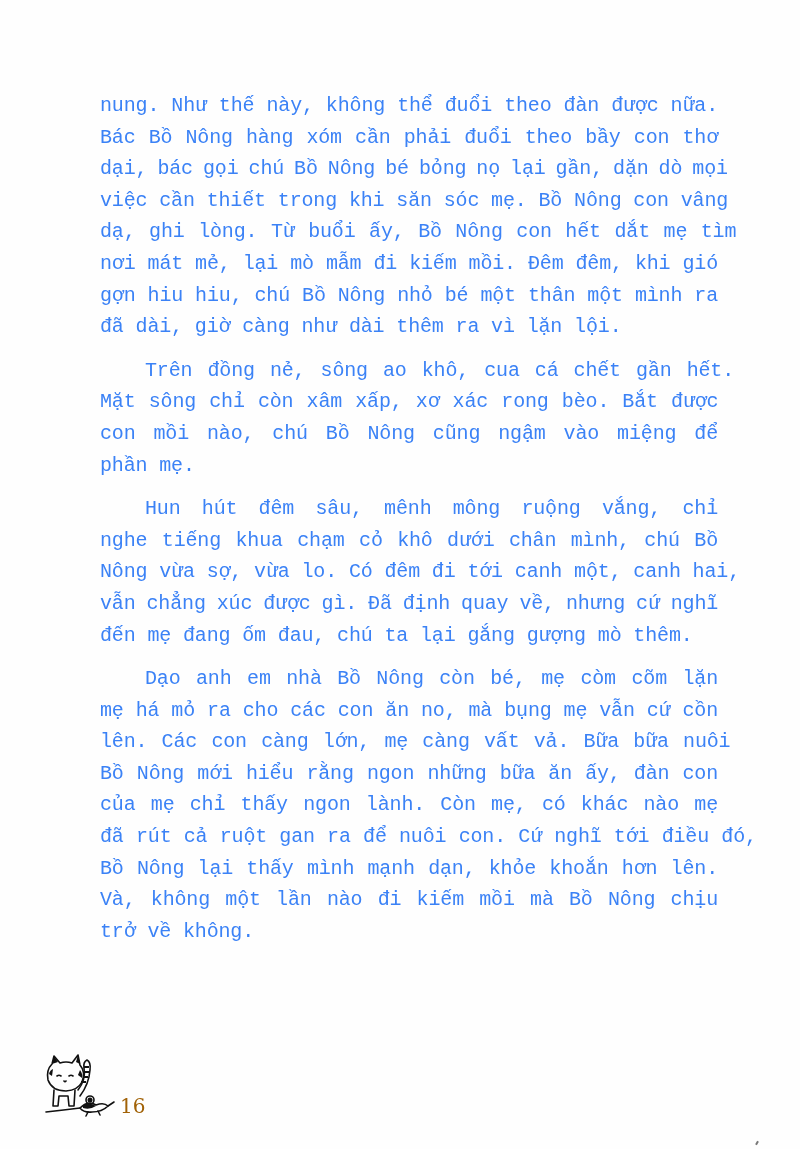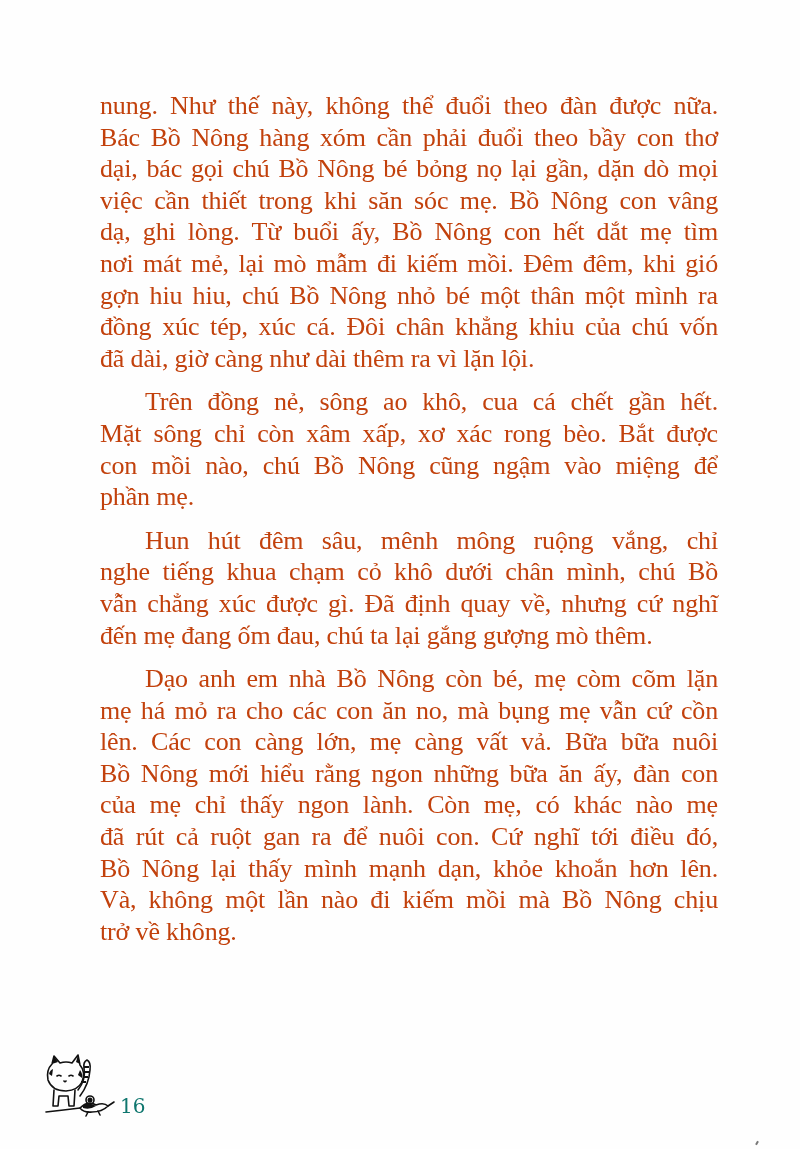--- a/index.html
+++ b/index.html
@@ -19,24 +19,24 @@
       left: 0; top: 0;
       width: 800px;
       height: 1149px;
       background: #fefefe;
     }
     .text-column {
       position: absolute;
       left: 100px;
       top: 90px;
       width: 618px;
-      font-family: Liberation Serif, serif;
-      font-size: 26px;
+      font-family: Liberation Mono, monospace;
+      font-size: 20px;
       line-height: 31.6px;
-      color: #c2410c;
+      color: #3b82f6;
       letter-spacing: -0.15px;
     }
     .para {
       margin: 0 0 12px 0;
       text-align: justify;
       text-align-last: left;
     }
     .line {
       display: block;
       white-space: nowrap;
@@ -63,21 +63,21 @@
       top: 1050px;
       width: 80px;
       height: 70px;
     }
     .page-number {
       position: absolute;
       left: 120px;
       top: 1094px;
       font-family: "DejaVu Serif", "Liberation Serif", serif;
       font-size: 20px;
-      color: #0f766e;
+      color: #a16207;
     }
     .speck {
       position: absolute;
       left: 756px;
       top: 1141px;
       width: 2px;
       height: 4px;
       background: #777;
       transform: rotate(30deg);
     }
@@ -90,34 +90,34 @@
   <div class="text-column" id="text-column">
 
     <p class="para">
       <span class="line" style="word-spacing: 0.1px; display: block;">nung. Như thế này, không thể đuổi theo đàn được nữa.</span>
       <span class="line" style="word-spacing: -0.363636px; display: block;">Bác Bồ Nông hàng xóm cần phải đuổi theo bầy con thơ</span>
       <span class="line" style="word-spacing: -1.84615px; display: block;">dại, bác gọi chú Bồ Nông bé bỏng nọ lại gần, dặn dò mọi</span>
       <span class="line" style="word-spacing: 0px; display: block;">việc cần thiết trong khi săn sóc mẹ. Bồ Nông con vâng</span>
       <span class="line" style="word-spacing: 1.66667px; display: block;">dạ, ghi lòng. Từ buổi ấy, Bồ Nông con hết dắt mẹ tìm</span>
       <span class="line" style="word-spacing: -0.75px; display: block;">nơi mát mẻ, lại mò mẫm đi kiếm mồi. Đêm đêm, khi gió</span>
       <span class="line" style="word-spacing: -0.833333px; display: block;">gợn hiu hiu, chú Bồ Nông nhỏ bé một thân một mình ra</span>
-      <span class="line" style="word-spacing: -0.545455px; display: block;">đồng xúc tép, xúc cá. Đôi chân khẳng khiu của chú vốn</span>
       <span class="line last">đã dài, giờ càng như dài thêm ra vì lặn lội.</span>
     </p>
 
     <p class="para">
       <span class="line indent" style="word-spacing: 3.2px; display: block;">Trên đồng nẻ, sông ao khô, cua cá chết gần hết.</span>
       <span class="line" style="word-spacing: 1.27273px; display: block;">Mặt sông chỉ còn xâm xấp, xơ xác rong bèo. Bắt được</span>
       <span class="line" style="word-spacing: 2.7px; display: block;">con mồi nào, chú Bồ Nông cũng ngậm vào miệng để</span>
       <span class="line last">phần mẹ.</span>
     </p>
 
     <p class="para">
       <span class="line indent" style="word-spacing: 5.75px; display: block;">Hun hút đêm sâu, mênh mông ruộng vắng, chỉ</span>
       <span class="line" style="word-spacing: 0.9px; display: block;">nghe tiếng khua chạm cỏ khô dưới chân mình, chú Bồ</span>
+      <span class="line" style="word-spacing: 0px; display: block;">Nông vừa sợ, vừa lo. Có đêm đi tới canh một, canh hai,</span>
       <span class="line" style="word-spacing: -0.909091px; display: block;">vẫn chẳng xúc được gì. Đã định quay về, nhưng cứ nghĩ</span>
       <span class="line last">đến mẹ đang ốm đau, chú ta lại gắng gượng mò thêm.</span>
     </p>
 
     <p class="para">
       <span class="line indent" style="word-spacing: 0.181818px; display: block;">Dạo anh em nhà Bồ Nông còn bé, mẹ còm cõm lặn</span>
       <span class="line" style="word-spacing: -1.28571px; display: block;">mẹ há mỏ ra cho các con ăn no, mà bụng mẹ vẫn cứ cồn</span>
       <span class="line" style="word-spacing: 2.36364px; display: block;">lên. Các con càng lớn, mẹ càng vất vả. Bữa bữa nuôi</span>
       <span class="line" style="word-spacing: -1.09091px; display: block;">Bồ Nông mới hiểu rằng ngon những bữa ăn ấy, đàn con</span>
       <span class="line" style="word-spacing: 2.54545px; display: block;">của mẹ chỉ thấy ngon lành. Còn mẹ, có khác nào mẹ</span>

